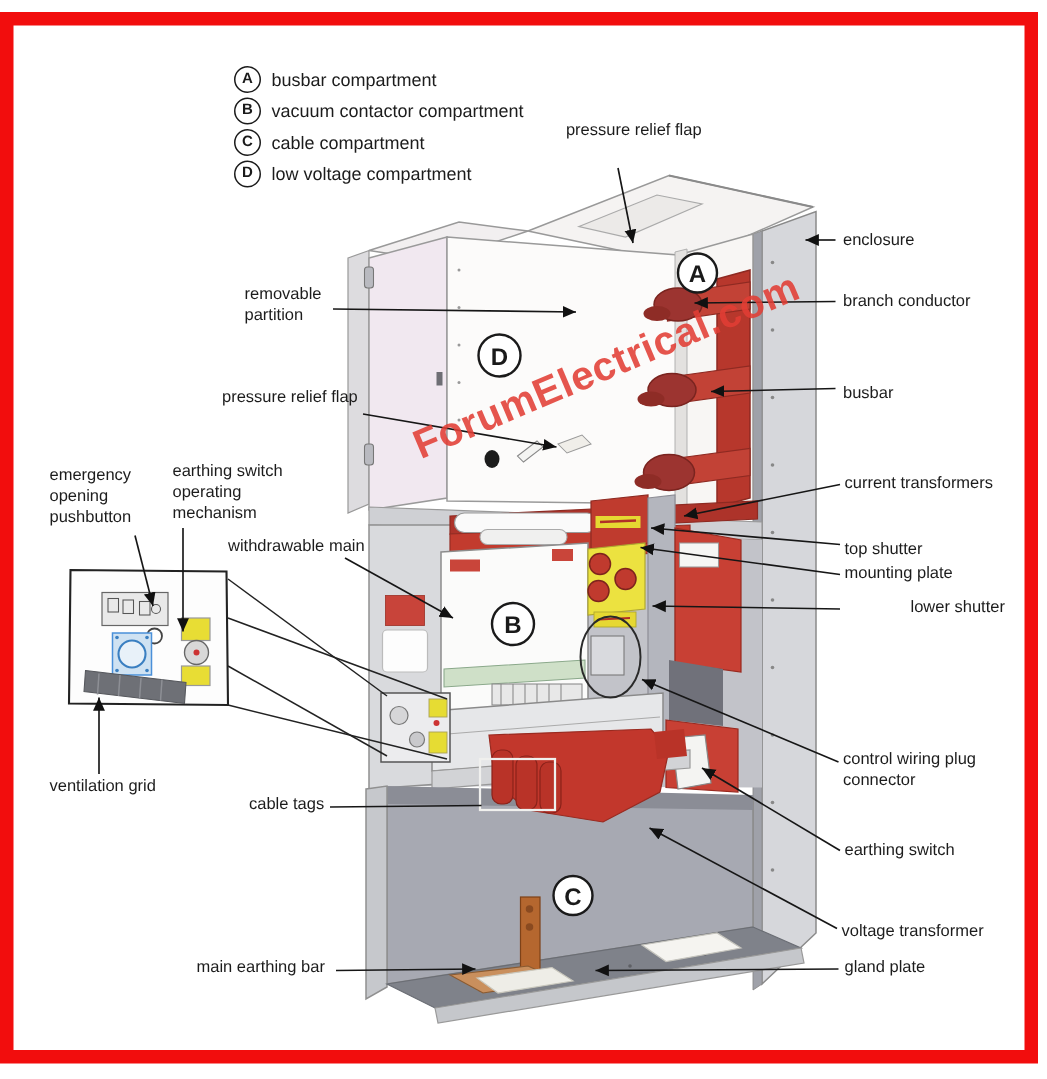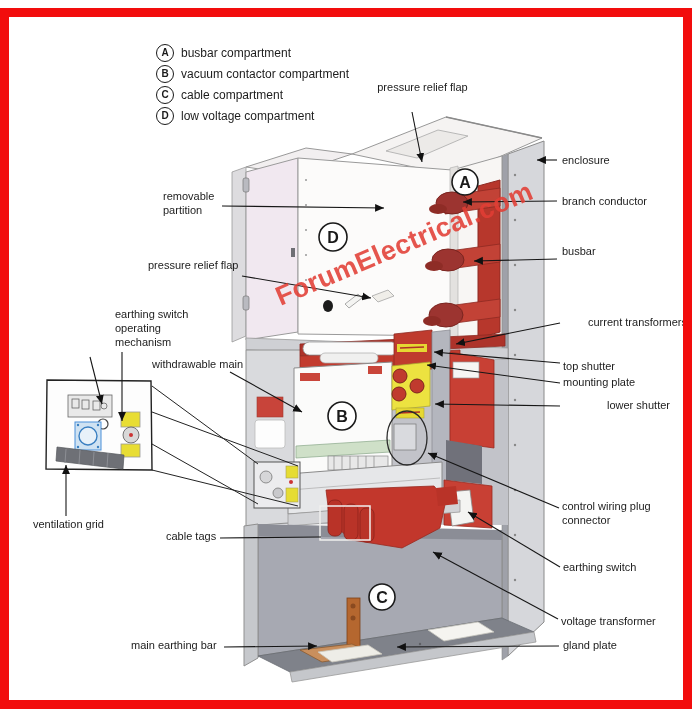--- a/index.html
+++ b/index.html
@@ -273,31 +273,32 @@
     </div>
     <div class="legend-row">
       <span class="legend-circle">D</span>
       <span class="legend-label">low voltage compartment</span>
     </div>
   </div>
 
   <div class="lbl center" style="left:360px;top:81px;width:125px;">pressure relief flap</div>
   <div class="lbl" style="left:562px;top:154px;">enclosure</div>
   <div class="lbl" style="left:562px;top:195px;">branch conductor</div>
-  <div class="lbl" style="left:562px;top:245px;">busbar</div>
-  <div class="lbl" style="left:588px;top:316px;">current transformers</div>
+  <div class="lbl" style="left:562px;top:256px;">busbar</div>
+  <div class="lbl" style="left:563px;top:316px;">current transformers</div>
   <div class="lbl" style="left:563px;top:360px;">top shutter</div>
   <div class="lbl" style="left:563px;top:376px;text-align:center;">mounting plate</div>
   <div class="lbl" style="left:563px;top:399px;padding-left:44px;">lower shutter</div>
   <div class="lbl" style="left:562px;top:500px;width:92px;">control wiring plug connector</div>
   <div class="lbl" style="left:563px;top:561px;">earthing switch</div>
   <div class="lbl" style="left:561px;top:615px;">voltage transformer</div>
   <div class="lbl" style="left:563px;top:639px;">gland plate</div>
   <div class="lbl" style="left:163px;top:190px;width:78px;">removable partition</div>
   <div class="lbl" style="left:148px;top:259px;width:110px;">pressure relief flap</div>
+  <div class="lbl" style="left:33px;top:311px;width:82px;">emergency opening pushbutton</div>
   <div class="lbl" style="left:115px;top:308px;width:90px;">earthing switch operating mechanism</div>
   <div class="lbl" style="left:152px;top:358px;width:110px;">withdrawable main</div>
   <div class="lbl" style="left:33px;top:518px;">ventilation grid</div>
   <div class="lbl" style="left:166px;top:530px;">cable tags</div>
   <div class="lbl" style="left:131px;top:639px;">main earthing bar</div>
 
   <div class="watermark">ForumElectrical.com</div>
 
   <div class="red-frame"></div>
 </div>

